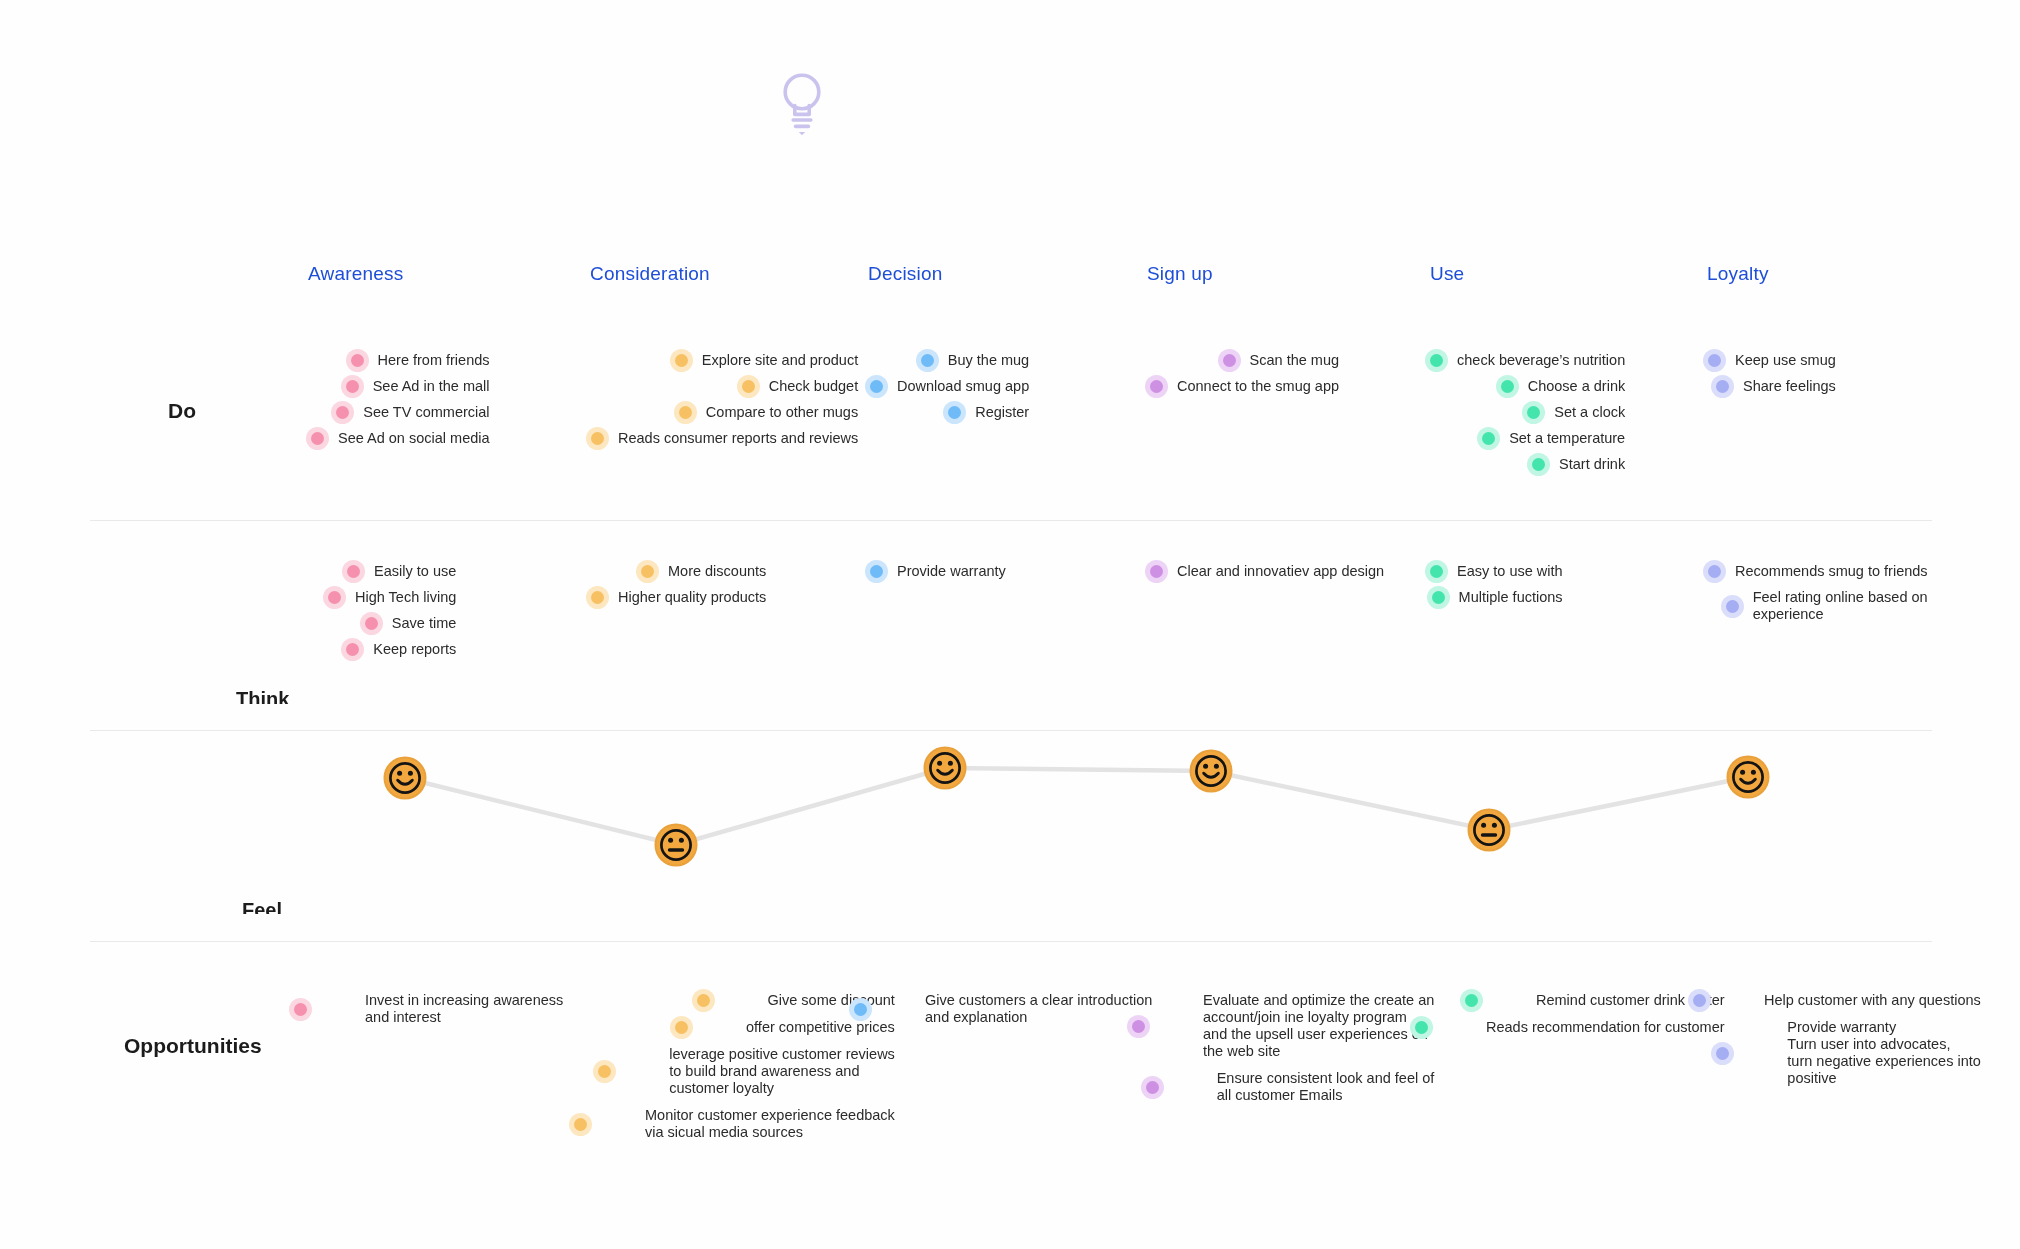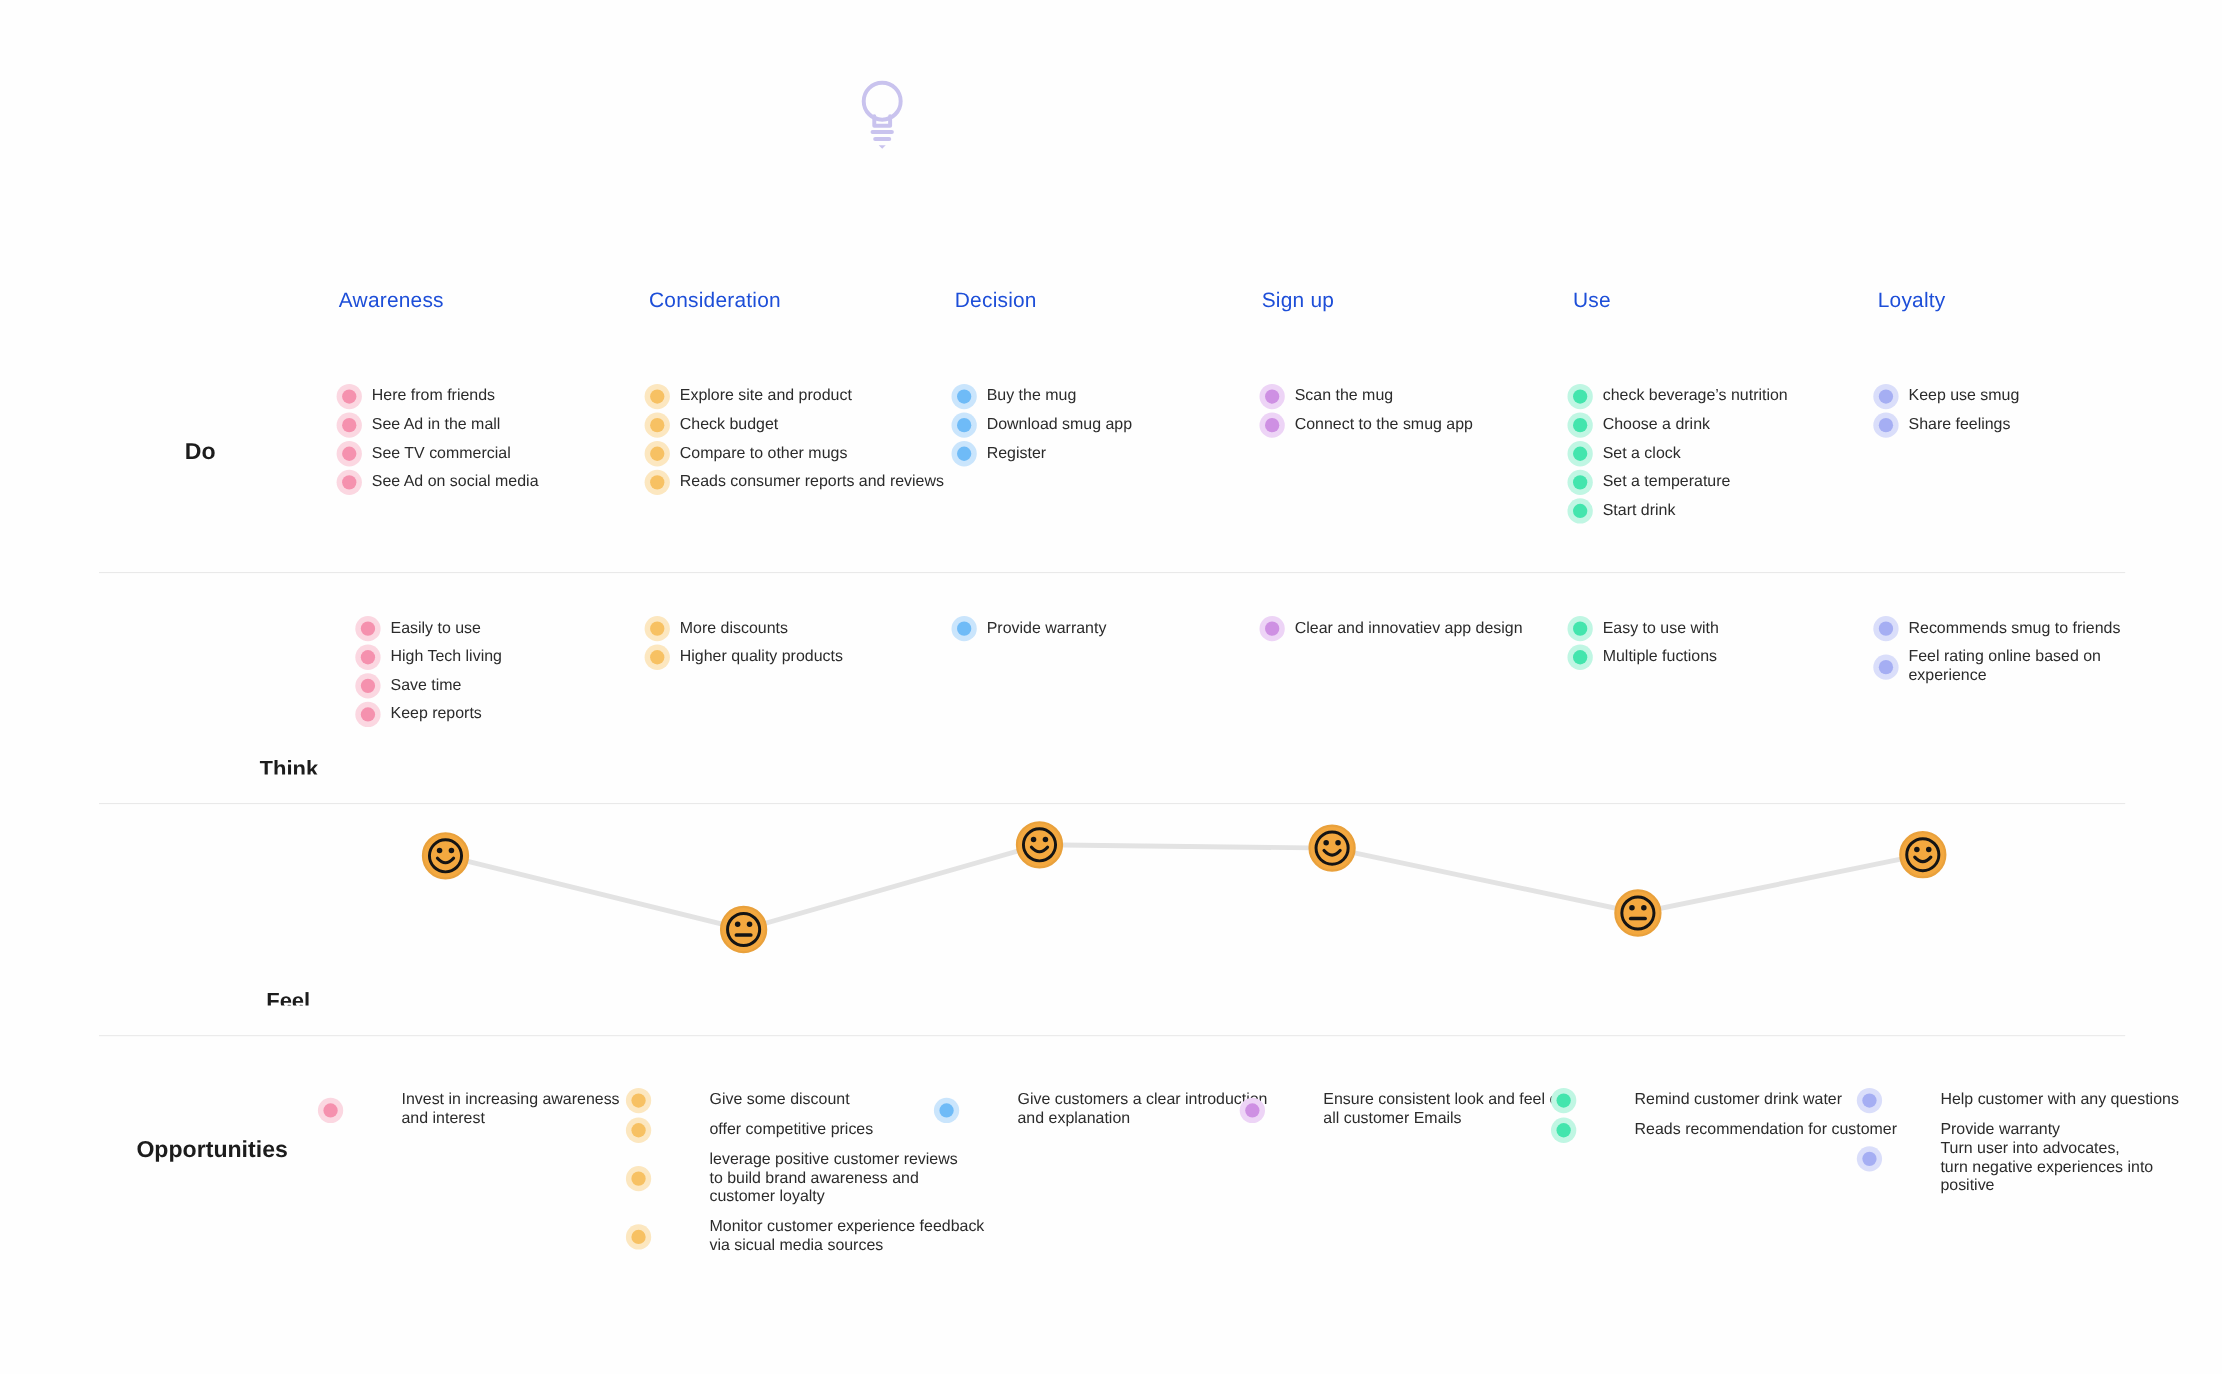--- a/index.html
+++ b/index.html
@@ -14,21 +14,21 @@
   .bulb{width:48px;height:68px;}
   .page-title{font-size:52px;font-weight:700;color:#161616;letter-spacing:1px;line-height:62px;}
   
   .col-header{position:absolute;top:263px;font-size:19px;color:#1d4ed8;letter-spacing:.2px;}
   
   .divider{position:absolute;left:90px;width:1842px;height:1px;background:#e9e9e9;}
   
   .row-label{position:absolute;font-weight:600;color:#1c1c1c;white-space:nowrap;}
   .row-label.clip{overflow:hidden;}
   
-  .cell{position:absolute;display:flex;flex-direction:column;}
+  .cell{position:absolute;display:flex;flex-direction:column;align-items:flex-end;}
   .item{display:flex;align-items:center;margin-bottom:9px;}
   .cell.opp .item{margin-bottom:10px;gap:44px;}
   .dot{width:13px;height:13px;border-radius:50%;flex:0 0 13px;margin-right:14px;}
   .item-text{font-size:14.5px;line-height:17px;white-space:pre-line;color:#2b2b2b;}
   
   .feel-svg{position:absolute;left:0;top:730px;}
 </style>
 </head>
 <body>
 
@@ -247,20 +247,27 @@
       <div class="cell opp" style="left: 854px; top: 992px;">
         <div class="item">
           <span class="dot" style="background: rgb(111, 187, 247); box-shadow: rgb(202, 229, 252) 0px 0px 0px 5px;"></span>
           <span class="item-text">Give customers a clear introduction
 and explanation</span>
         </div>
       </div>
       <div class="cell opp" style="left: 1132px; top: 992px;">
         <div class="item">
           <span class="dot" style="background: rgb(206, 144, 227); box-shadow: rgb(237, 212, 246) 0px 0px 0px 5px;"></span>
+          <span class="item-text">Evaluate and optimize the create an
+account/join ine loyalty program
+and the upsell user experiences on
+the web site</span>
+        </div>
+        <div class="item">
+          <span class="dot" style="background: rgb(206, 144, 227); box-shadow: rgb(237, 212, 246) 0px 0px 0px 5px;"></span>
           <span class="item-text">Ensure consistent look and feel of
 all customer Emails</span>
         </div>
       </div>
       <div class="cell opp" style="left: 1415px; top: 992px;">
         <div class="item">
           <span class="dot" style="background: rgb(67, 229, 173); box-shadow: rgb(192, 246, 227) 0px 0px 0px 5px;"></span>
           <span class="item-text">Remind customer drink water</span>
         </div>
         <div class="item">

